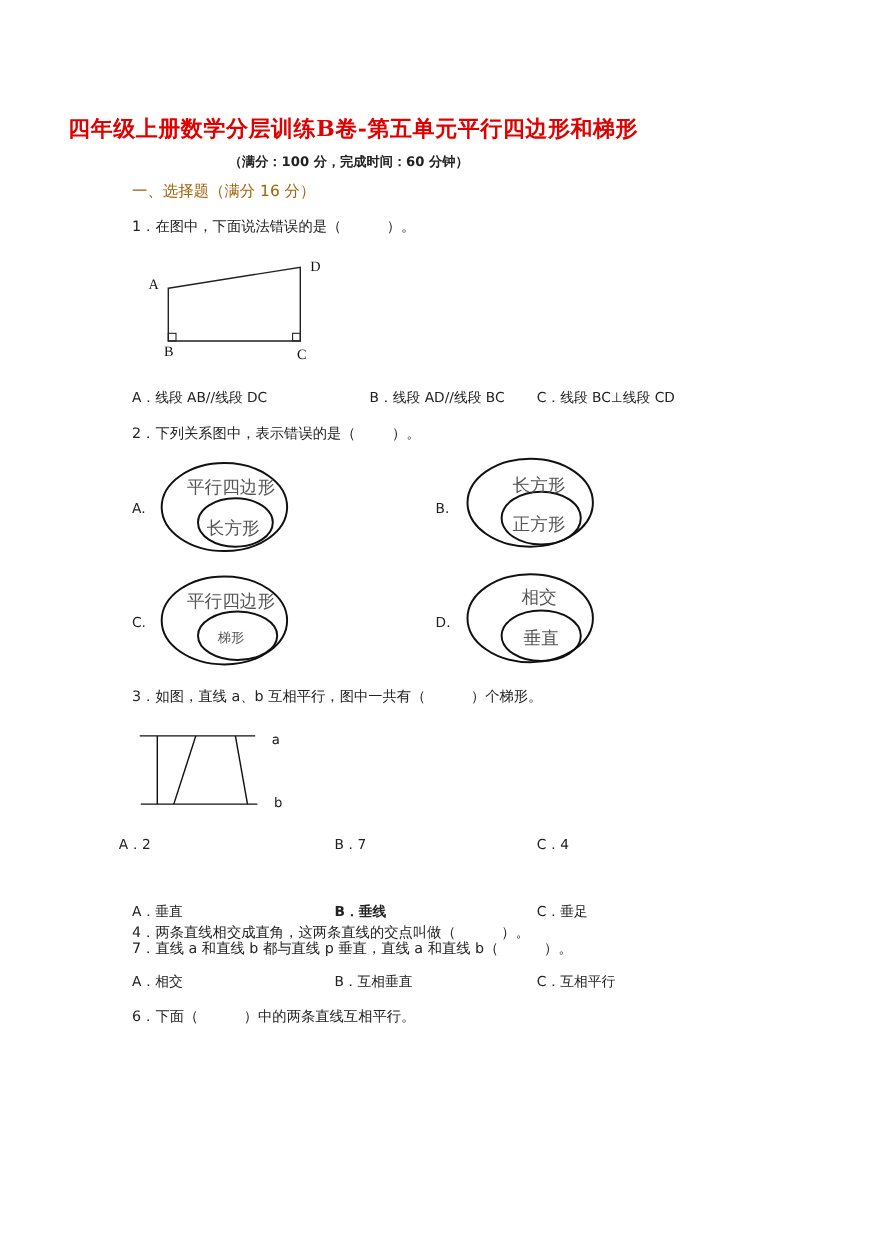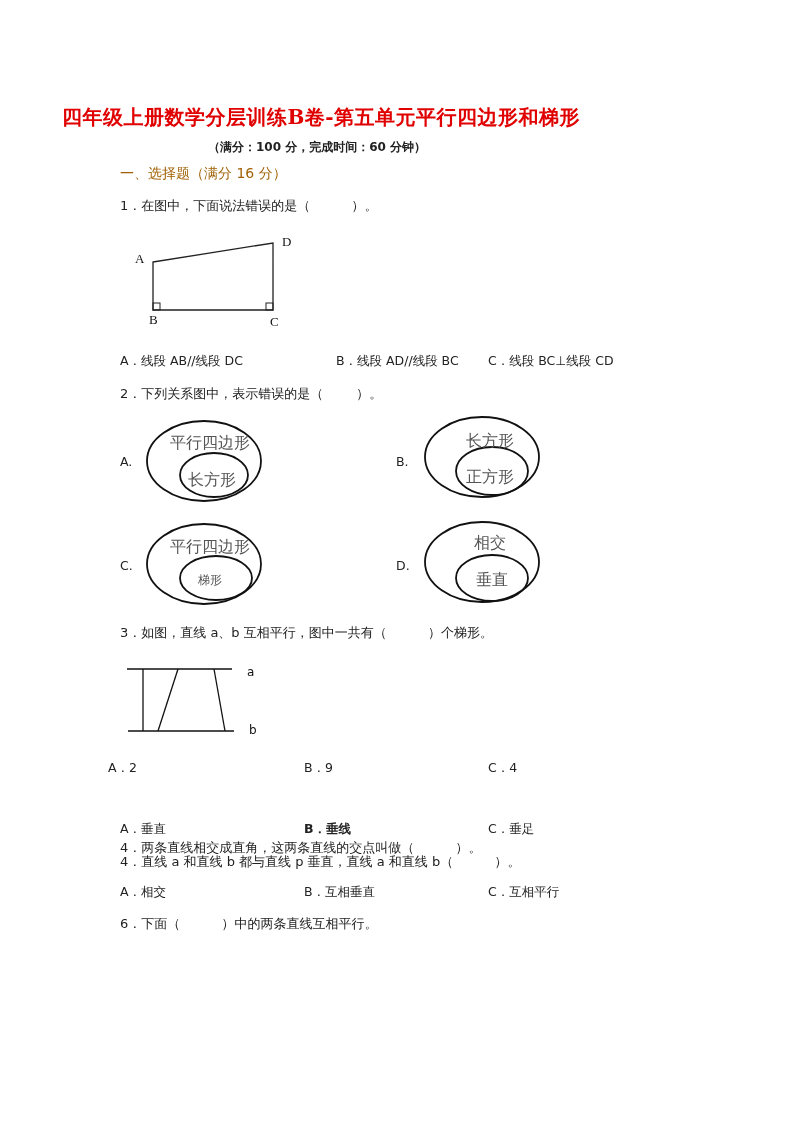--- a/index.html
+++ b/index.html
@@ -75,26 +75,26 @@
   <line x1="3" y1="5" x2="108" y2="5" stroke="#111" stroke-width="1.3"></line>
   <line x1="4" y1="67" x2="110" y2="67" stroke="#111" stroke-width="1.3"></line>
   <line x1="19" y1="5" x2="19" y2="67" stroke="#111" stroke-width="1.3"></line>
   <line x1="54" y1="5" x2="34" y2="67" stroke="#111" stroke-width="1.3"></line>
   <line x1="90" y1="5" x2="101" y2="67" stroke="#111" stroke-width="1.3"></line>
 </svg>
 <div class="abs" style="left:247px; top:665px; font-size:12px; color:#111;">a</div>
 <div class="abs" style="left:249px; top:723px; font-size:12px; color:#111;">b</div>
 
 <div class="abs opt" style="left:108px; top:760px;">A．2</div>
-<div class="abs opt" style="left:304px; top:760px;">B．9</div>
+<div class="abs opt" style="left:304px; top:760px;">B．7</div>
 <div class="abs opt" style="left:488px; top:760px;">C．4</div>
 
 <div class="abs q" style="top:791px;margin-top:48px;">4．两条直线相交成直角，这两条直线的交点叫做（          ）。</div>
 <div class="abs opt" style="left:120px; top:821px;">A．垂直</div>
 <div class="abs opt" style="left:304px; top:821px;font-weight:bold;">B．垂线</div>
 <div class="abs opt" style="left:488px; top:821px;">C．垂足</div>
 
-<div class="abs q" style="top:853px;">4．直线 a 和直线 b 都与直线 p 垂直，直线 a 和直线 b（          ）。</div>
+<div class="abs q" style="top:853px;">7．直线 a 和直线 b 都与直线 p 垂直，直线 a 和直线 b（          ）。</div>
 <div class="abs opt" style="left:120px; top:884px;">A．相交</div>
 <div class="abs opt" style="left:304px; top:884px;">B．互相垂直</div>
 <div class="abs opt" style="left:488px; top:884px;">C．互相平行</div>
 
 <div class="abs q" style="top:915px;">6．下面（          ）中的两条直线互相平行。</div>
 
 </body></html>

